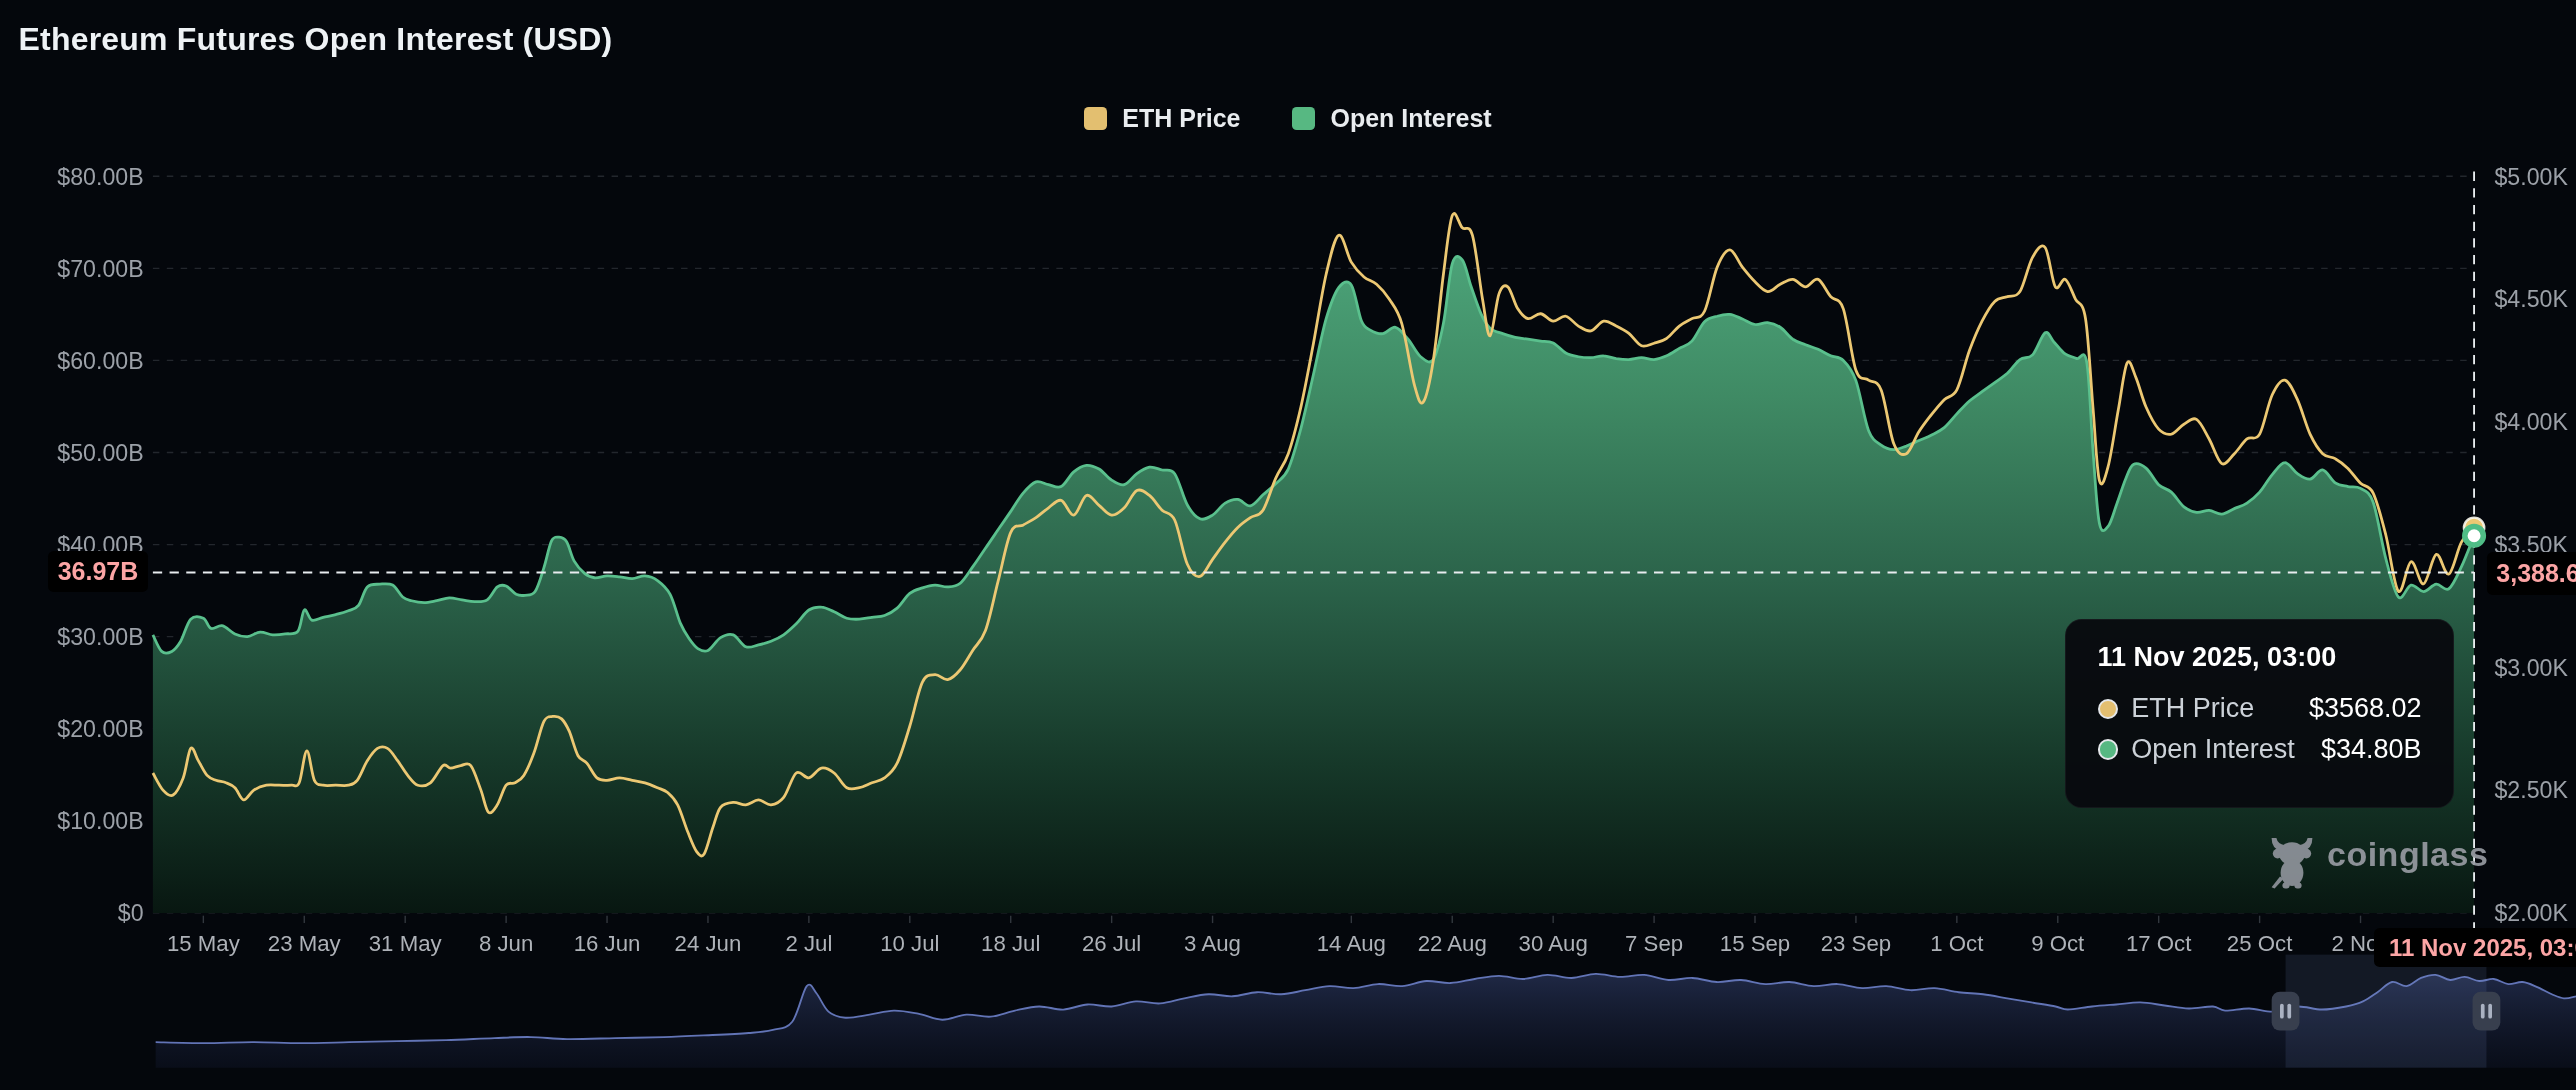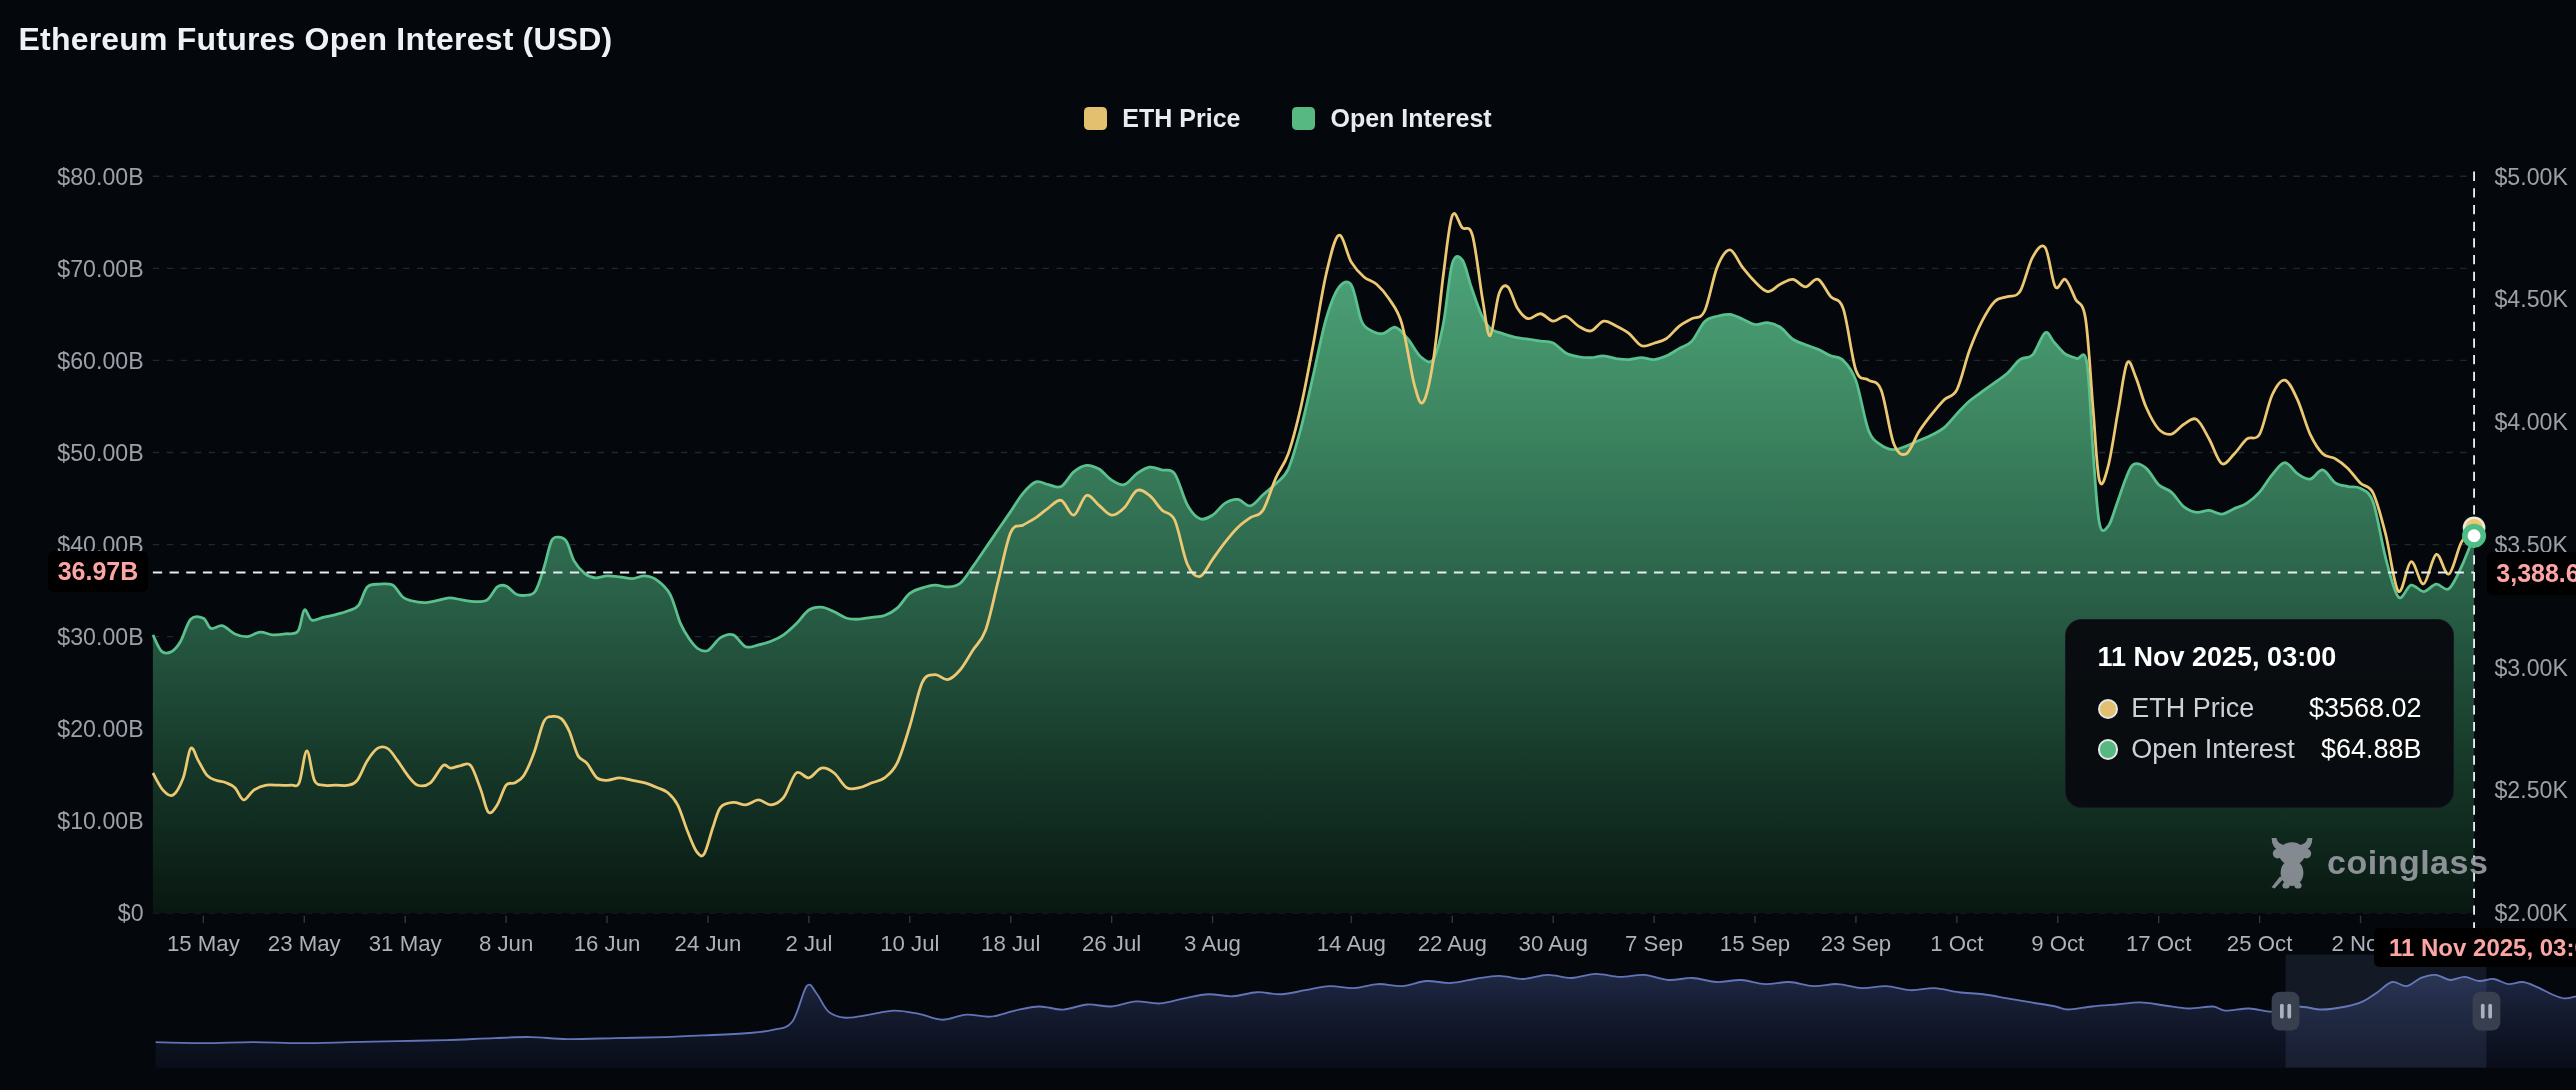--- a/index.html
+++ b/index.html
@@ -16,21 +16,21 @@
   .left-cur{left:48px;top:551px;width:100px;height:41px;font-size:25px;}
   .right-cur{left:2487px;top:552px;width:120px;height:43px;font-size:25px;justify-content:flex-start;padding-left:9.3px;}
   .bottom-cur{left:2374px;top:928px;height:39px;font-size:24px;padding:0 15px;white-space:nowrap;}
   .tooltip{position:absolute;left:2065px;top:619px;width:389px;height:189px;background:rgba(8,10,14,.97);
        border:0.9px solid rgba(255,255,255,.05);border-radius:16.7px;box-sizing:border-box;padding:22px 31.5px;}
   .tt-date{font-size:27px;font-weight:600;color:#ffffff;margin-bottom:20.4px;}
   .tt-row{display:flex;align-items:center;margin-top:9.3px;}
   .tt-dot{width:16.7px;height:16.7px;border-radius:50%;border:2.8px solid #e4e7ea;margin-right:13px;flex:0 0 auto;}
   .tt-label{font-size:27px;color:#ccd2d8;}
   .tt-value{font-size:27px;font-weight:400;color:#ffffff;margin-left:auto;}
-  .watermark{position:absolute;left:2268px;top:835px;display:flex;align-items:center;gap:11px;opacity:.92;}
+  .watermark{position:absolute;left:2268px;top:835px;display:flex;align-items:flex-start;gap:11px;opacity:.92;}
   .watermark-text{font-size:34px;font-weight:700;color:#979ba2;letter-spacing:0.5px;}
 </style>
 </head>
 <body>
 
 <div id="app">
   <div class="page-title">Ethereum Futures Open Interest (USD)</div>
 
   <div class="legend">
     <div class="legend-item">
@@ -157,21 +157,21 @@
   <div class="tooltip">
     <div class="tt-date">11 Nov 2025, 03:00</div>
     <div class="tt-row">
       <span class="tt-dot" style="background: rgb(227, 191, 112);"></span>
       <span class="tt-label">ETH Price</span>
       <span class="tt-value">$3568.02</span>
     </div>
     <div class="tt-row">
       <span class="tt-dot" style="background: rgb(87, 184, 130);"></span>
       <span class="tt-label">Open Interest</span>
-      <span class="tt-value">$64.88B</span>
+      <span class="tt-value">$34.80B</span>
     </div>
   </div>
 
   <div class="watermark">
     <svg width="48" height="54" viewBox="0 0 40 44">
       <g fill="#8f939b" stroke="none">
         <path d="M3,2 q0,9 8,11 l3,-5 q-6,-1 -7,-6 z"></path>
         <path d="M37,2 q0,9 -8,11 l-3,-5 q6,-1 7,-6 z"></path>
         <circle cx="8" cy="15" r="4"></circle>
         <circle cx="32" cy="15" r="4"></circle>

